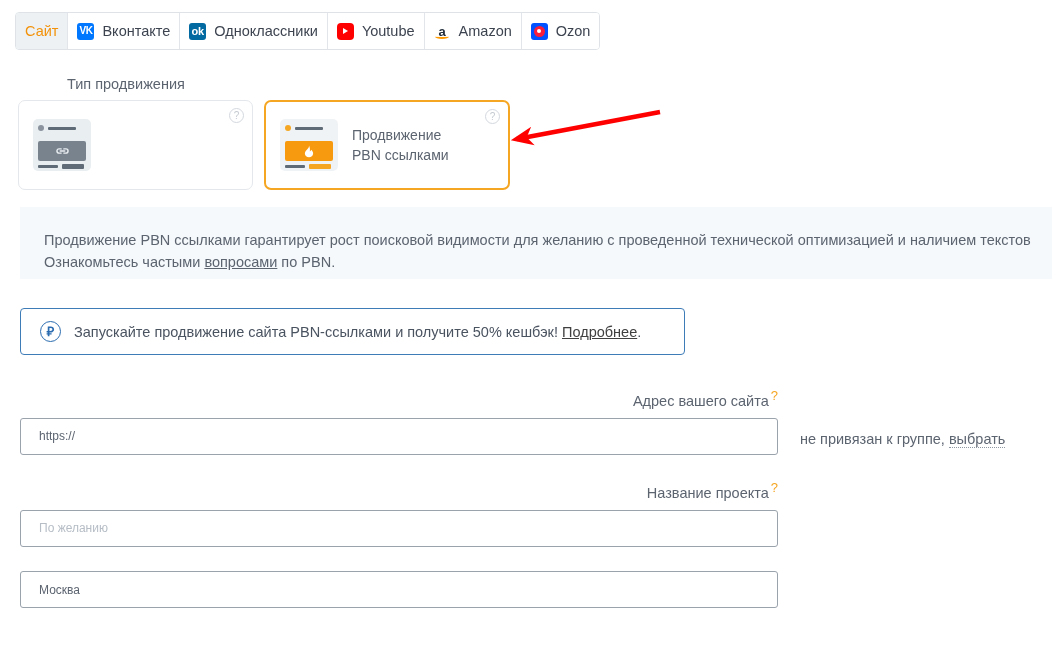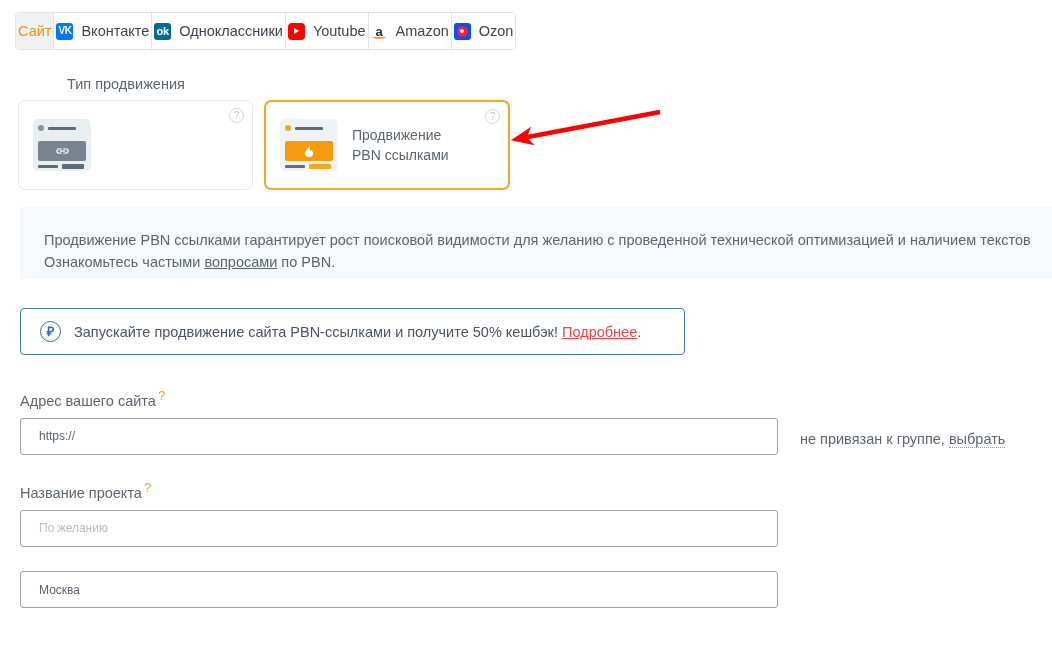--- a/index.html
+++ b/index.html
@@ -29,21 +29,21 @@
     border: 1px solid #dfe3e8;
     border-radius: 4px;
     height: 38px;
     background: #fff;
     overflow: hidden;
   }
   .tab {
     display: flex;
     align-items: center;
     gap: 8px;
-    padding: 0 2px;
+    padding: 0 9px;
     font-size: 14.5px;
     color: #3d4450;
     border-right: 1px solid #e2e6ea;
     background: #fff;
     cursor: pointer;
     white-space: nowrap;
   }
   .tab:last-child { border-right: none; }
   .tab.active {
     background: #eef1f3;
@@ -233,29 +233,30 @@
     border-radius: 50%;
     border: 1.6px solid #2b6cb0;
     color: #2b6cb0;
     font-size: 13px;
     font-weight: bold;
     display: flex; align-items: center; justify-content: center;
     flex: 0 0 auto;
     line-height: 1;
   }
   .cashback .ctxt { font-size: 14.5px; color: #4a5360; }
-  .cashback a { color: #ef4444; text-decoration: underline; }
+  .cashback a { color: #404040; text-decoration: underline; }
 
   
   .field { position: absolute; left: 20px; }
   .flabel {
     font-size: 14.5px;
     color: #5c6470;
     margin-bottom: 9px;
     display: block;
+    text-align: right;
   }
   .req { color: #f5a623; font-size: 13px; vertical-align: super; margin-left: 2px; }
   .finput {
     width: 758px;
     height: 37px;
     border: 1px solid #9aa2ab;
     border-radius: 3px;
     padding: 0 18px;
     font-size: 12px;
     color: #5c6470;

